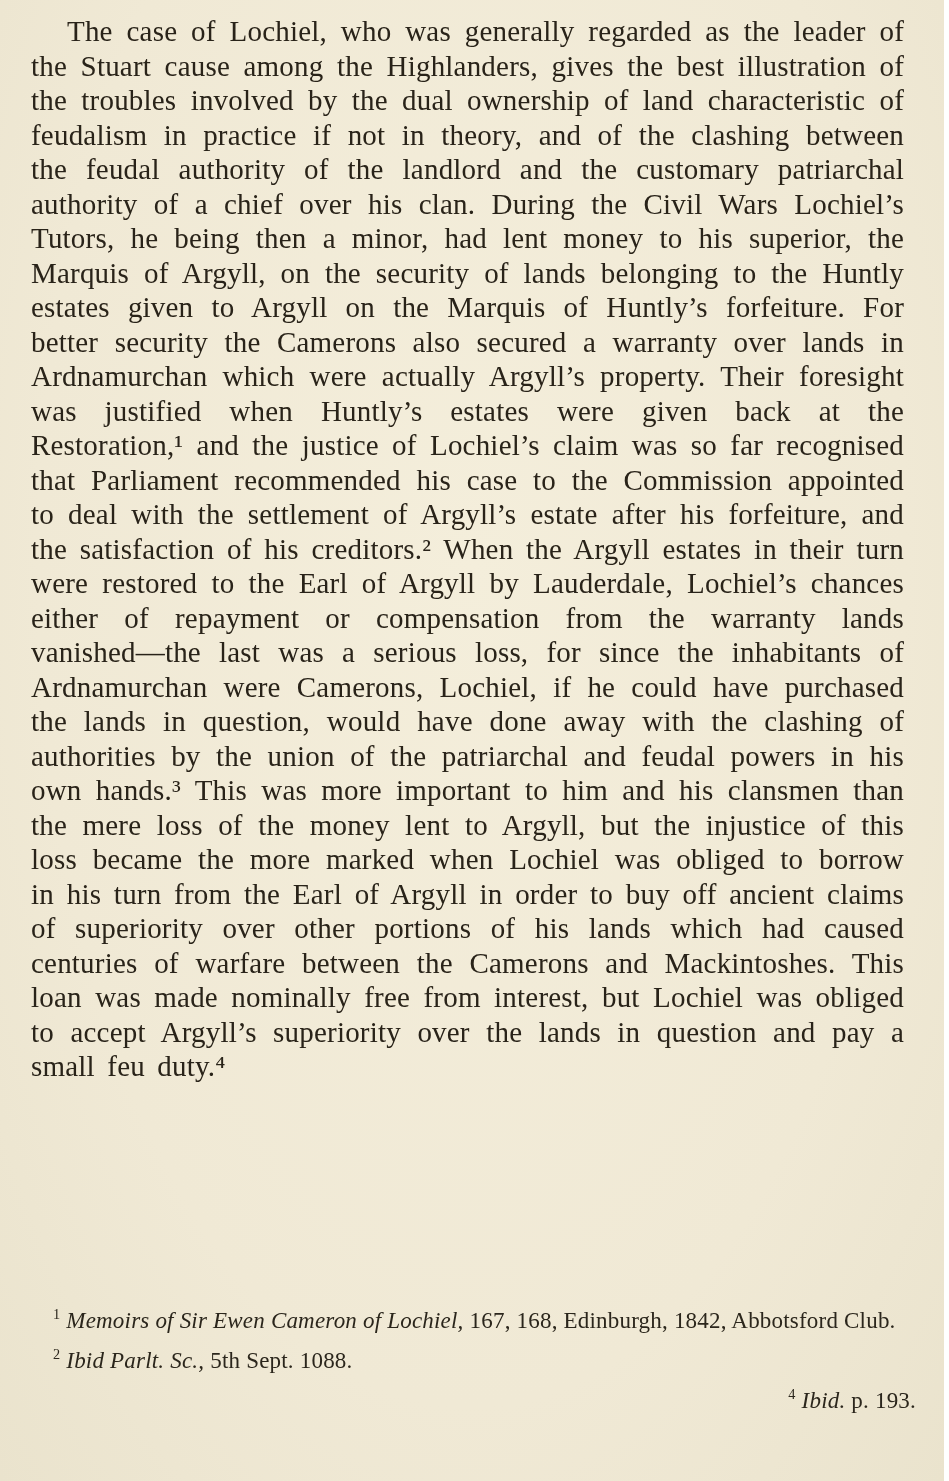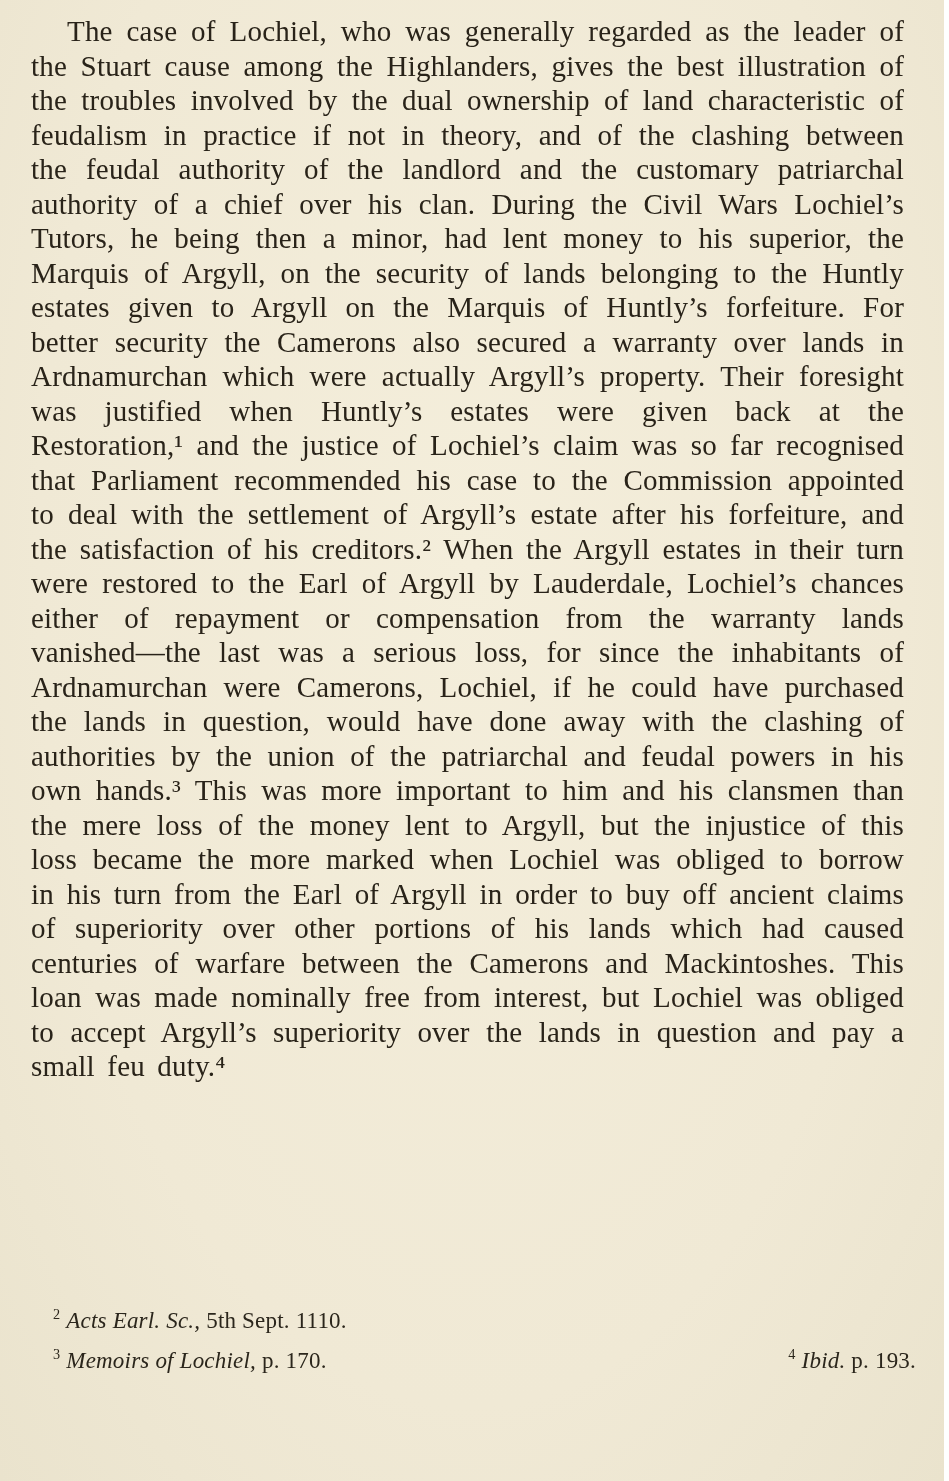--- a/index.html
+++ b/index.html
@@ -67,24 +67,24 @@
 <body>
 
 <div class="page">
 
   <div class="body-text">
     <p>The case of Lochiel, who was generally regarded as the leader of the Stuart cause among the Highlanders, gives the best illustration of the troubles involved by the dual ownership of land characteristic of feudalism in practice if not in theory, and of the clashing between the feudal authority of the landlord and the customary patriarchal authority of a chief over his clan. During the Civil Wars Lochiel’s Tutors, he being then a minor, had lent money to his superior, the Marquis of Argyll, on the security of lands belonging to the Huntly estates given to Argyll on the Marquis of Huntly’s forfeiture. For better security the Camerons also secured a warranty over lands in Ardnamurchan which were actually Argyll’s property. Their foresight was justified when Huntly’s estates were given back at the Restoration,¹ and the justice of Lochiel’s claim was so far recognised that Parliament recommended his case to the Commission appointed to deal with the settlement of Argyll’s estate after his forfeiture, and the satisfaction of his creditors.² When the Argyll estates in their turn were restored to the Earl of Argyll by Lauderdale, Lochiel’s chances either of repayment or compensation from the warranty lands vanished—the last was a serious loss, for since the inhabitants of Ardnamurchan were Camerons, Lochiel, if he could have purchased the lands in question, would have done away with the clashing of authorities by the union of the patriarchal and feudal powers in his own hands.³ This was more important to him and his clansmen than the mere loss of the money lent to Argyll, but the injustice of this loss became the more marked when Lochiel was obliged to borrow in his turn from the Earl of Argyll in order to buy off ancient claims of superiority over other portions of his lands which had caused centuries of warfare between the Camerons and Mackintoshes. This loan was made nominally free from interest, but Lochiel was obliged to accept Argyll’s superiority over the lands in question and pay a small feu duty.⁴</p>
   </div>
 
   <div class="footnotes">
 
+    <p class="footnote"><sup class="fn-marker">1</sup> <span class="fn-italic">Memoirs of Sir Ewen Cameron of Lochiel,</span><span> 167, 168, Edinburgh, 1842, Abbotsford Club.</span></p>
 
-    <p class="footnote"><sup class="fn-marker">2</sup> <span class="fn-italic">Acts Earl. Sc.,</span><span> 5th Sept. 1110.</span></p>
+    <p class="footnote"><sup class="fn-marker">2</sup> <span class="fn-italic">Ibid Parlt. Sc.,</span><span> 5th Sept. 1088.</span></p>
 
     <div class="footnote-row">
-      <p class="footnote"><sup class="fn-marker">3</sup> <span class="fn-italic">Memoirs of Lochiel,</span><span> p. 170.</span></p>
 
       <p class="footnote footnote-right"><sup class="fn-marker">4</sup> <span class="fn-italic">Ibid.</span><span> p. 193.</span></p>
     </div>
 
   </div>
 
 </div>
 
 </body></html>

